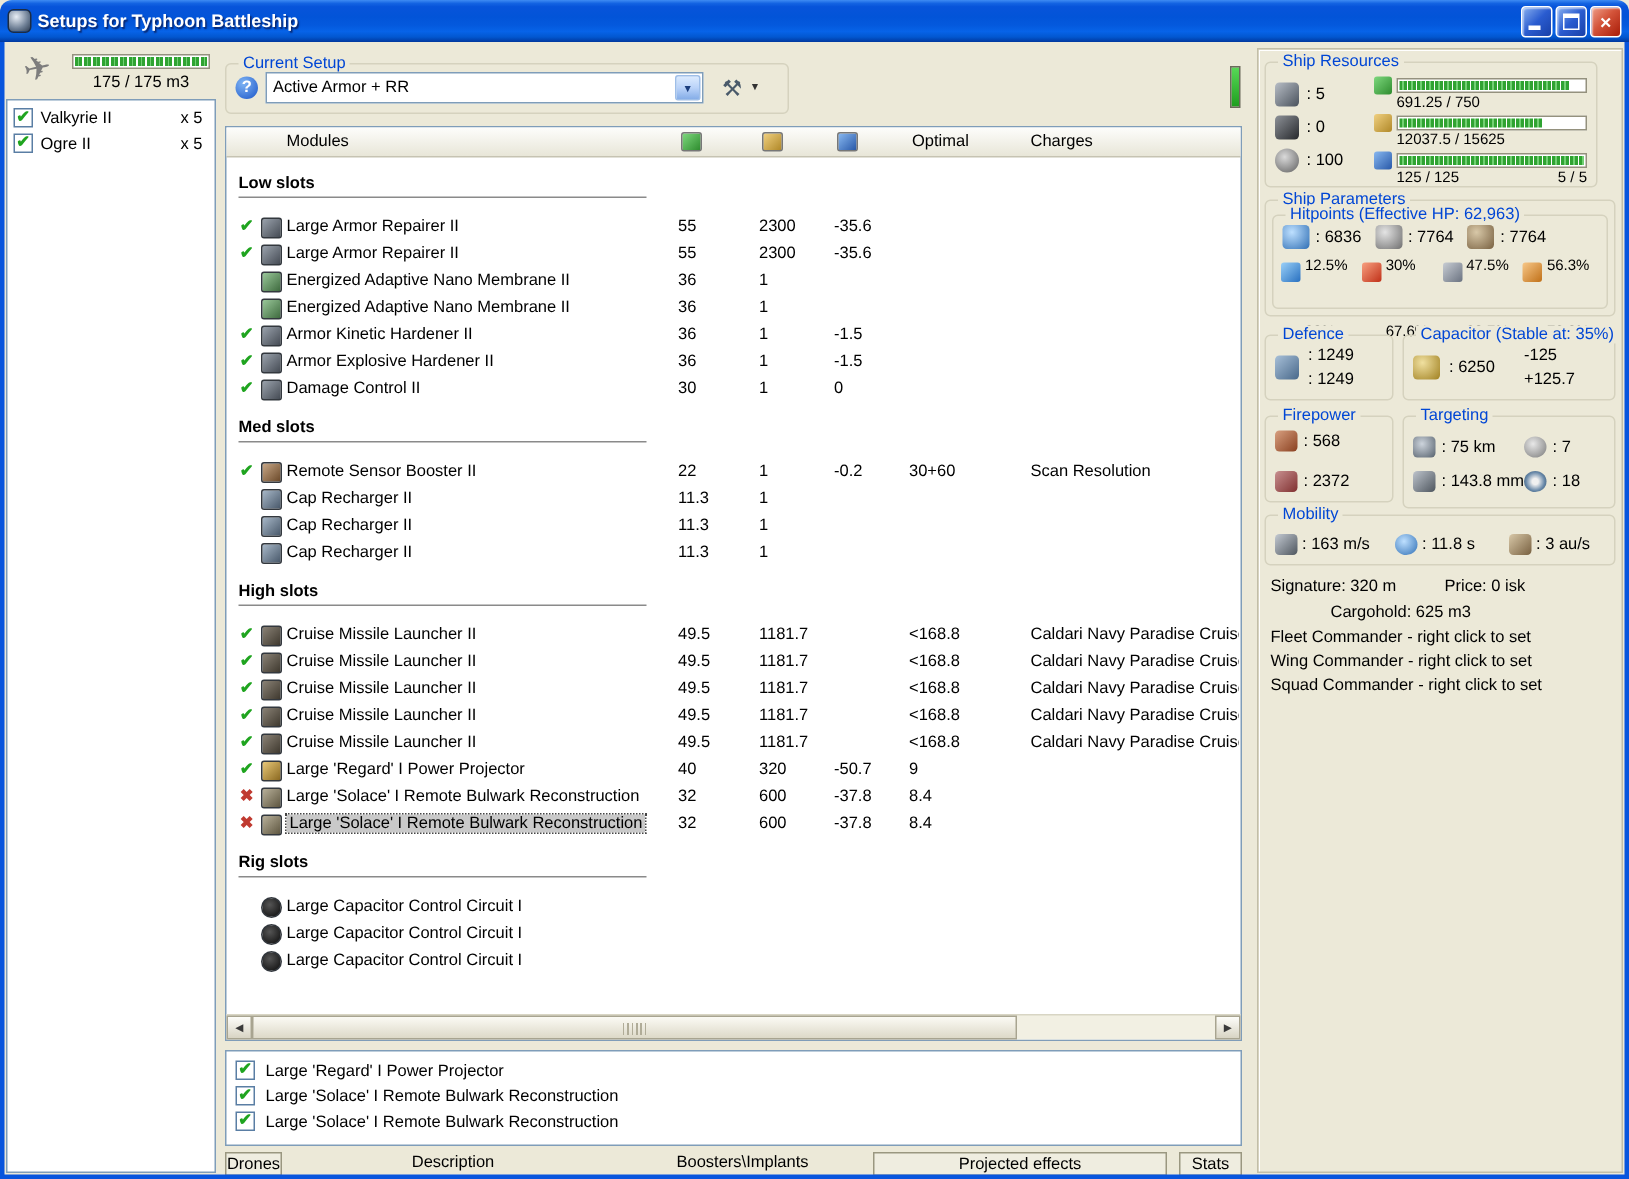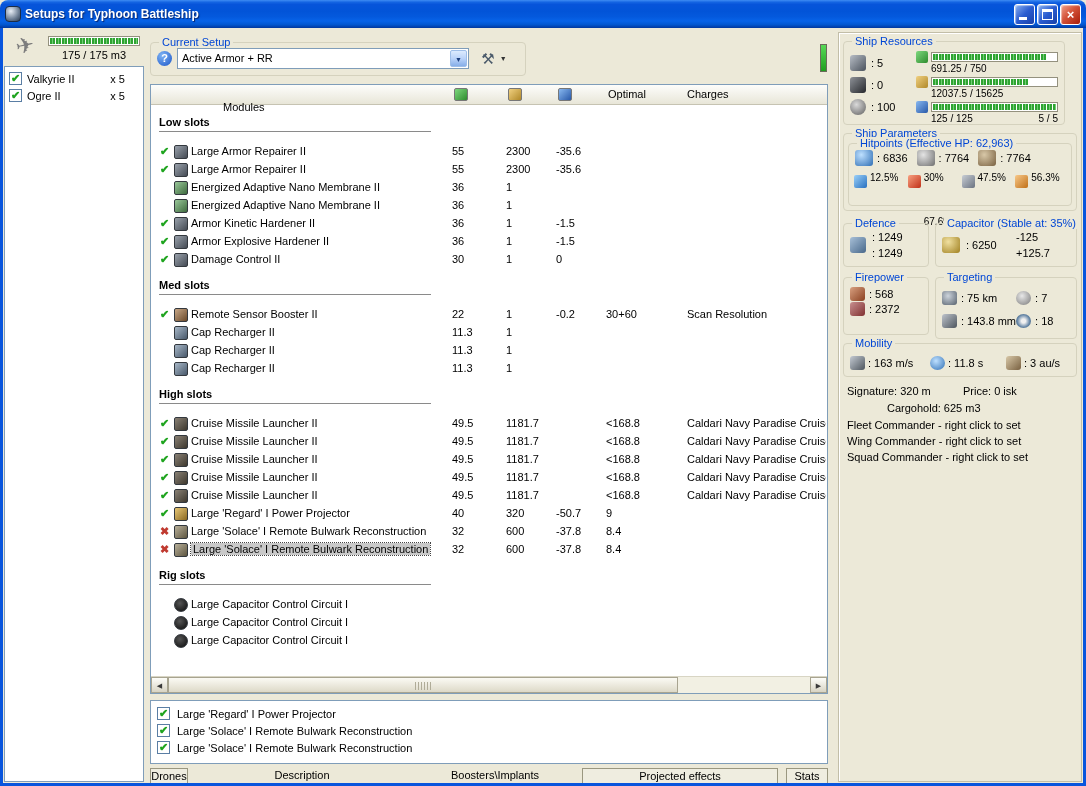--- a/index.html
+++ b/index.html
@@ -44,21 +44,21 @@
   
   .left-panel { position:absolute; left:4px; top:32px; width:140px; bottom:4px; }
   .drone-bay-icon { position:absolute; left:4px; top:0px; width:34px; height:28px; color:#7d7d7d;
     font-size:22px; line-height:28px; text-align:center; transform:rotate(-12deg); }
   .dronebar { position:absolute; left:44px; top:4px; width:92px; }
   .drone-cap { position:absolute; left:44px; top:17px; width:92px; text-align:center; }
   .drone-list { position:absolute; left:0; top:34px; right:0; bottom:0; background:#fff;
     border:1px solid #7F9DB9; padding-top:3px; }
   .drone-row { height:17px; display:flex; align-items:center; padding:0 4px; }
   .drone-name { margin-left:5px; flex:1; }
-  .drone-qty { margin-right:14px; }
+  .drone-qty { margin-right:4px; }
 
   
   .main { position:absolute; left:148px; top:30px; width:686px; height:754px; }
   .setup-group { left:2px; top:12px; width:376px; height:34px; }
   .help-icon { position:absolute; left:6px; top:8px; width:15px; height:15px; border-radius:50%;
     background:radial-gradient(circle at 35% 30%, #7FB4F4, #1A55C8); color:#fff; font-weight:bold;
     text-align:center; line-height:15px; }
   .setup-combo { left:26px; top:5px; width:292px; }
   .tools-btn { position:absolute; right:8px; top:5px; width:46px; height:21px; display:flex;
     align-items:center; justify-content:center; gap:5px; }
@@ -67,21 +67,21 @@
   .char-group { left:384px; top:12px; width:282px; height:34px; }
   .char-combo { left:8px; top:5px; right:8px; }
   .valid-indicator { position:absolute; left:672px; top:14px; width:7px; height:28px;
     background:linear-gradient(180deg,#57D957,#1F9E1F); border:1px solid #6a6a5a; }
 
   
   .table-wrap { position:absolute; left:2px; top:54px; width:678px; height:610px; background:#fff;
     border:1px solid #7F9DB9; }
   .t-header { position:absolute; left:0; right:0; top:0; height:20px;
     background:linear-gradient(180deg,#FDFDFB,#E8E6D8); border-bottom:1px solid #C6C3B2; }
-  .h-name { position:absolute; left:40px; top:16px;margin-left:32px; }
+  .h-name { position:absolute; left:40px; top:3px; }
   .h-icon { position:absolute; top:3px; width:14px; height:13px; border-radius:2px; border:1px solid #777; }
   .cpu-col-icon { left:303px; background:linear-gradient(135deg,#7ED87E,#2E8C2E); }
   .pg-col-icon  { left:357px; background:linear-gradient(135deg,#F0D080,#B08828); }
   .cap-col-icon { left:407px; background:linear-gradient(135deg,#88B8F0,#2858A8); }
   .h-opt { position:absolute; left:457px; top:3px; }
   .h-charges { position:absolute; left:536px; top:3px; }
   .mod-list { position:absolute; left:0; right:0; top:21px; bottom:17px; overflow:hidden; }
   .section-title { font-weight:bold; margin:10px 0 11px 8px; padding-bottom:3px;
     border-bottom:1px solid #8a8a8a; width:272px; }
   .mod-row { position:relative; height:18px; }
@@ -171,21 +171,21 @@
   .defence-group { left:4px; top:190px; width:86px; height:44px; }
   .defence-icon { position:absolute; left:6px; top:13px; background:linear-gradient(135deg,#A8C0D8,#48688A); }
   .def-vals { position:absolute; left:28px; top:5px; line-height:16px; }
   .capacitor-group { left:96px; top:190px; right:4px; height:44px; }
   .capacitor-icon { position:absolute; left:6px; top:13px; background:radial-gradient(circle at 35% 30%, #F0E0A0, #A08020); }
   .cap-amount { position:absolute; left:30px; top:15px; }
   .cap-flow { position:absolute; left:80px; top:5px; line-height:16px; white-space:nowrap; }
 
   .firepower-group { left:4px; top:244px; width:86px; height:58px; }
   .fp-row { position:absolute; left:6px; display:flex; align-items:center; gap:4px; }
-  .fp-row.r1 { top:9px; } .fp-row.r2 { top:24px;justify-content:flex-end; }
+  .fp-row.r1 { top:9px; } .fp-row.r2 { top:36px;justify-content:flex-end; }
   .volley-icon { background:linear-gradient(135deg,#D8A080,#8A4020); }
   .dps-icon { background:linear-gradient(135deg,#C89090,#803030); }
 
   .targeting-group { left:96px; top:244px; right:4px; height:62px; }
   .tg-grid { position:absolute; inset:8px 2px 2px 6px; display:grid; grid-template-columns:1fr 60px;
     grid-auto-rows:23px; }
   .tg-cell { display:flex; align-items:center; gap:4px; white-space:nowrap; }
   .range-icon { background:radial-gradient(circle at 40% 35%, #CDD4DC, #55606C); }
   .max-targets-icon { background:radial-gradient(circle at 40% 35%, #E8E8E8, #787878); border-radius:50%; }
   .scan-res-icon { background:linear-gradient(135deg,#BEC4CC,#4E565E); }

